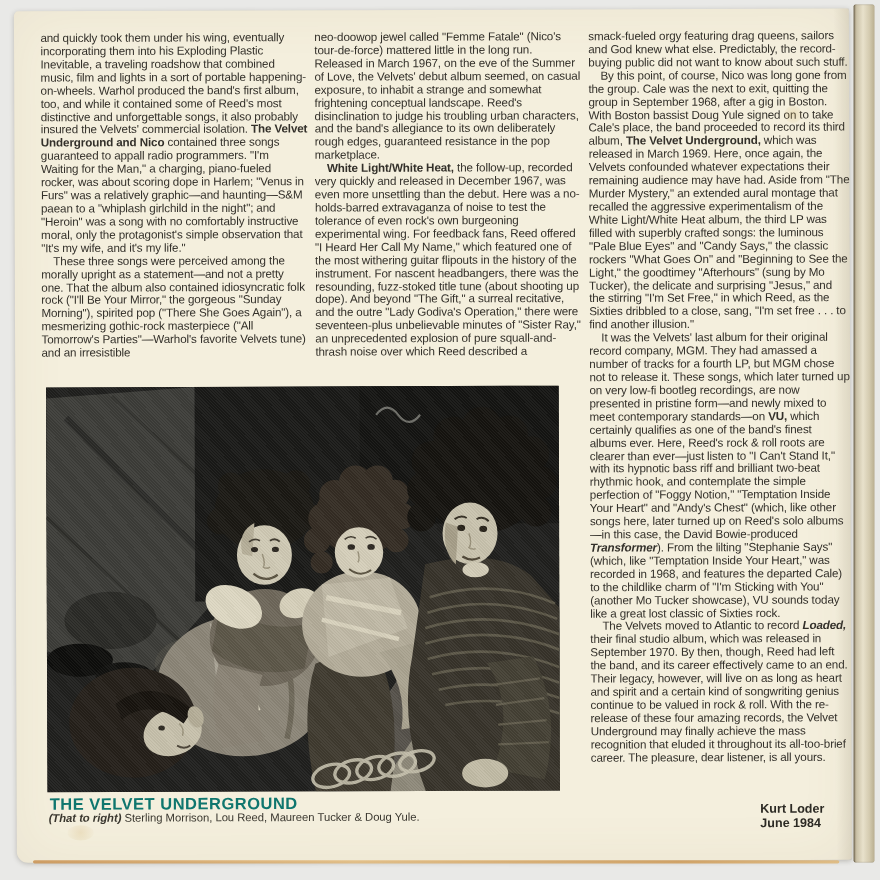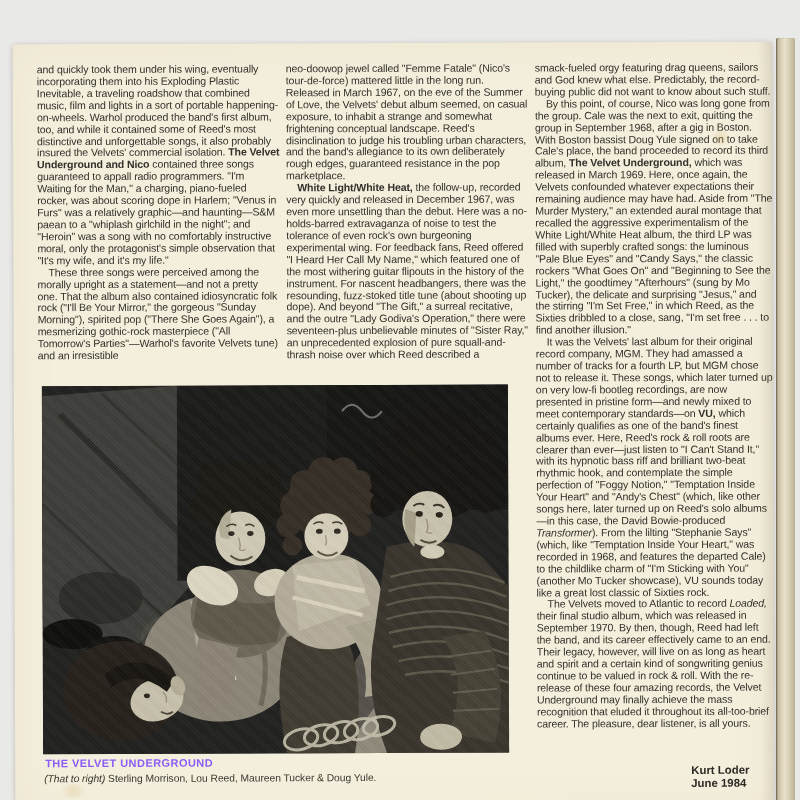--- a/index.html
+++ b/index.html
@@ -15,45 +15,45 @@
     border-radius:4px 2px 3px 10px;
     box-shadow:0 1px 5px rgba(60,55,40,.28), inset 0 0 50px rgba(130,105,55,.07);
     transform:rotate(-0.2deg);
   }
   .page::after{content:"";position:absolute;right:0;top:0;width:14px;height:100%;
     background:linear-gradient(90deg,rgba(0,0,0,0) 0,rgba(90,80,55,.12) 100%);pointer-events:none;}
   .col{position:absolute;top:20px;font-size:10.6px;line-height:11.92px;letter-spacing:-0.12px;}
   .col p{margin:0;}
   .col p.indent{text-indent:11px;}
   .bold{font-weight:bold;}
-  .italic{font-style:italic;}
+  .italic{font-style:italic;font-weight:bold;}
   .col1{left:24px;width:243px;height:320px;overflow:hidden;}
   .col2{left:273px;width:243px;height:320px;overflow:hidden;}
   .col3{left:522px;width:238px;height:737px;overflow:hidden;}
   .photo{position:absolute;left:28px;top:342px;width:466px;height:368px;background:#1d1d1b;}
   .photo svg{display:block;width:100%;height:100%;}
   .photo .grain{position:absolute;inset:0;pointer-events:none;
     background:repeating-linear-gradient(45deg, rgba(255,255,255,0.05) 0 1px, rgba(0,0,0,0.04) 1px 2px);}
-  .caption-title{position:absolute;left:30px;top:713px;font-weight:bold;font-size:11px;letter-spacing:.45px;color:#8b5cf6;}
+  .caption-title{position:absolute;left:30px;top:713px;font-weight:bold;font-size:15px;letter-spacing:.45px;color:#0f766e;}
   .caption-credit{position:absolute;left:29px;top:729px;font-size:10.3px;letter-spacing:-0.05px;color:#3a372f;}
   .signature{position:absolute;left:676px;top:722px;font-weight:bold;font-size:11.4px;line-height:12.6px;color:#2c2a24;}
   .spine{position:absolute;left:776px;top:4px;width:19px;height:780px;border-radius:2px;
     background:linear-gradient(90deg,#9d9278 0,#cbc2a8 15%,#e8e1cb 45%,#d4cbb0 75%,#b9ae90 100%);
     box-shadow:inset 1px 0 1px rgba(70,60,40,.5);}
   .edge-line{position:absolute;left:30px;top:782px;width:733px;height:3px;border-radius:2px;opacity:.85;
     background:linear-gradient(90deg,#c89050,#e2ba7c 40%,#cf9a55 80%,#e0b878);}
   .stain1{position:absolute;left:700px;top:88px;width:16px;height:16px;border-radius:50%;
     background:radial-gradient(circle,rgba(205,170,90,.25),rgba(205,170,90,0));}
   .stain2{position:absolute;left:46px;top:740px;width:24px;height:14px;border-radius:50%;
     background:radial-gradient(circle,rgba(200,160,80,.2),rgba(200,160,80,0));}
 </style>
 </head>
 <body>
 
-<div class="scan" style="background: rgb(233, 233, 231); margin-top: 34px;">
+<div class="scan" style="background: rgb(233, 233, 231);">
   <div class="page" style="background: rgb(244, 239, 221); color: rgb(51, 48, 42);">
 
     <div class="col col1">
         <p class=""><span>and quickly took them under his wing, eventually incorporating them into his Exploding Plastic Inevitable, a traveling roadshow that combined music, film and lights in a sort of portable happening-on-wheels. Warhol produced the band's first album, too, and while it contained some of Reed's most distinctive and unforgettable songs, it also probably insured the Velvets' commercial isolation. </span><span class="bold">The Velvet Underground and Nico</span><span> contained three songs guaranteed to appall radio programmers. "I'm Waiting for the Man," a charging, piano-fueled rocker, was about scoring dope in Harlem; "Venus in Furs" was a relatively graphic—and haunting—S&amp;M paean to a "whiplash girlchild in the night"; and "Heroin" was a song with no comfortably instructive moral, only the protagonist's simple observation that "It's my wife, and it's my life."</span></p>
         <p class="indent"><span>These three songs were perceived among the morally upright as a statement—and not a pretty one. That the album also contained idiosyncratic folk rock ("I'll Be Your Mirror," the gorgeous "Sunday Morning"), spirited pop ("There She Goes Again"), a mesmerizing gothic-rock masterpiece ("All Tomorrow's Parties"—Warhol's favorite Velvets tune) and an irresistible</span></p>
       </div>
     <div class="col col2">
         <p class=""><span>neo-doowop jewel called "Femme Fatale" (Nico's tour-de-force) mattered little in the long run. Released in March 1967, on the eve of the Summer of Love, the Velvets' debut album seemed, on casual exposure, to inhabit a strange and somewhat frightening conceptual landscape. Reed's disinclination to judge his troubling urban characters, and the band's allegiance to its own deliberately rough edges, guaranteed resistance in the pop marketplace.</span></p>
         <p class="indent"><span class="bold">White Light/White Heat,</span><span> the follow-up, recorded very quickly and released in December 1967, was even more unsettling than the debut. Here was a no-holds-barred extravaganza of noise to test the tolerance of even rock's own burgeoning experimental wing. For feedback fans, Reed offered "I Heard Her Call My Name," which featured one of the most withering guitar flipouts in the history of the instrument. For nascent headbangers, there was the resounding, fuzz-stoked title tune (about shooting up dope). And beyond "The Gift," a surreal recitative, and the outre "Lady Godiva's Operation," there were seventeen-plus unbelievable minutes of "Sister Ray," an unprecedented explosion of pure squall-and-thrash noise over which Reed described a</span></p>
       </div>

